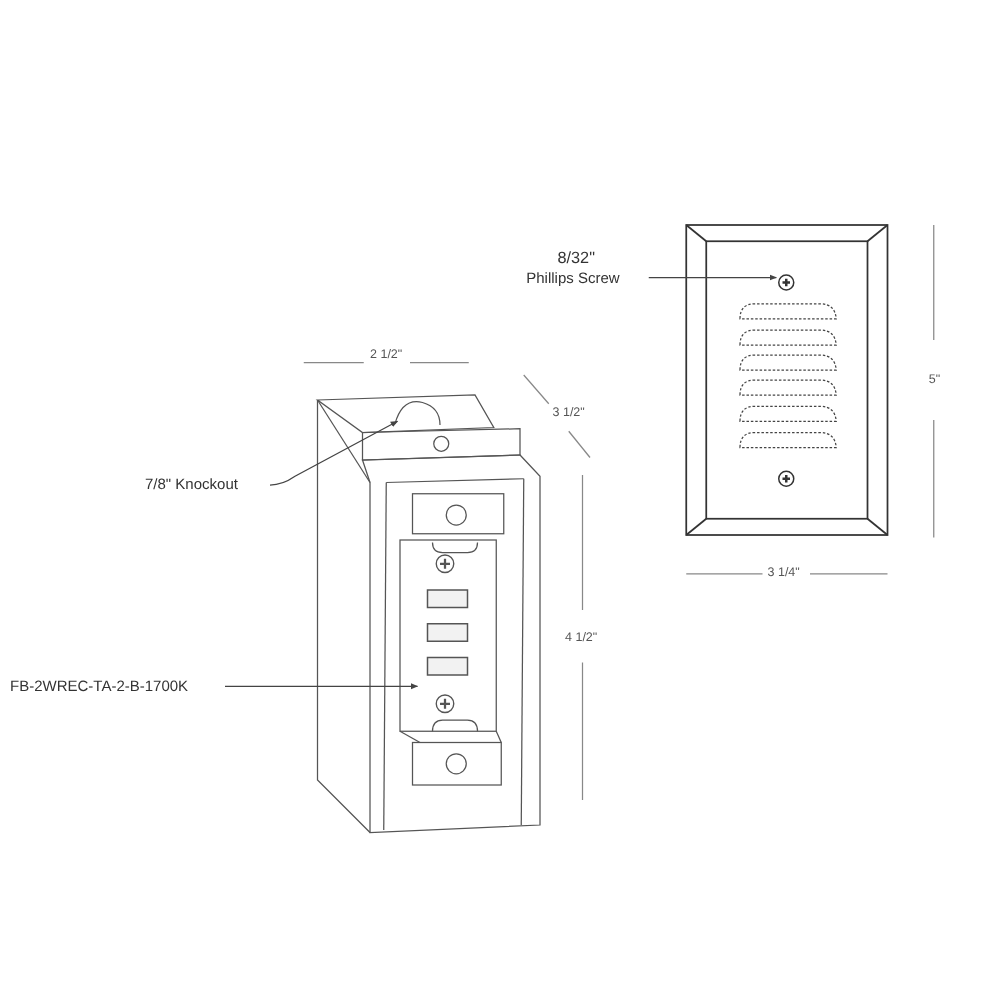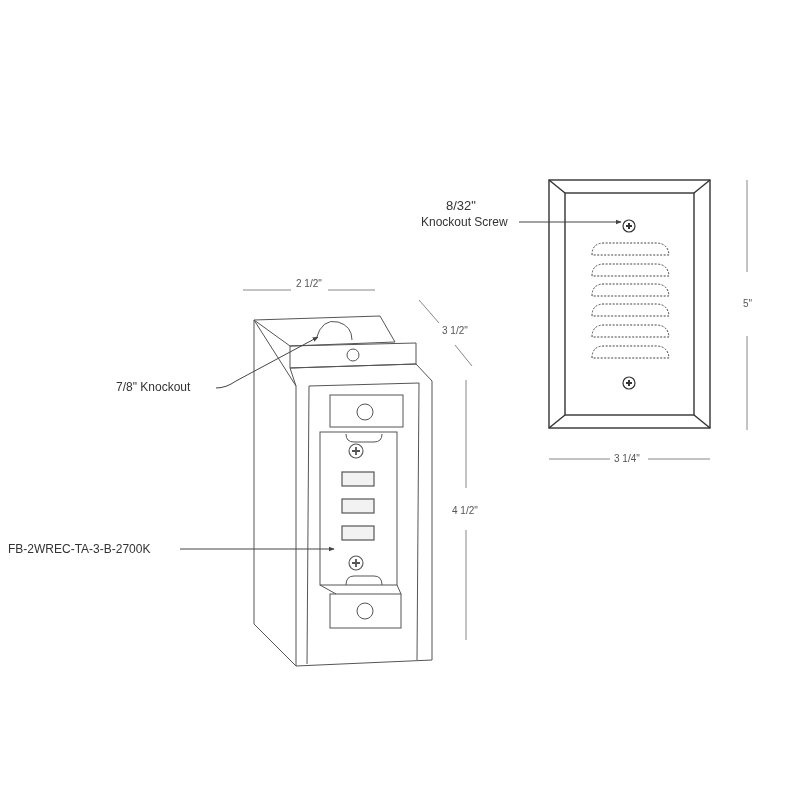--- a/index.html
+++ b/index.html
@@ -106,21 +106,21 @@
     <line x1="243" y1="290" x2="291" y2="290"></line>
     <line x1="328" y1="290" x2="375" y2="290"></line>
     <line x1="419" y1="300" x2="439" y2="323"></line>
     <line x1="455" y1="345" x2="472" y2="366"></line>
     <line x1="466" y1="380" x2="466" y2="488"></line>
     <line x1="466" y1="530" x2="466" y2="640"></line>
   </g>
 </svg>
 
 <div class="lbl" style="left:446px;top:198px;font-size:13px;">8/32"</div>
-<div class="lbl" style="left:421px;top:215px;">Knockout Screw</div>
+<div class="lbl" style="left:421px;top:215px;">Phillips Screw</div>
 <div class="dim" style="left:743px;top:298px;">5"</div>
 <div class="dim" style="left:614px;top:453px;">3 1/4"</div>
 
 <div class="lbl" style="left:116px;top:380px;">7/8" Knockout</div>
-<div class="lbl" style="left:8px;top:542px;">FB-2WREC-TA-3-B-2700K</div>
+<div class="lbl" style="left:8px;top:542px;">FB-2WREC-TA-2-B-1700K</div>
 <div class="dim" style="left:296px;top:278px;">2 1/2"</div>
 <div class="dim" style="left:442px;top:325px;">3 1/2"</div>
 <div class="dim" style="left:452px;top:505px;">4 1/2"</div>
 
 </body></html>

